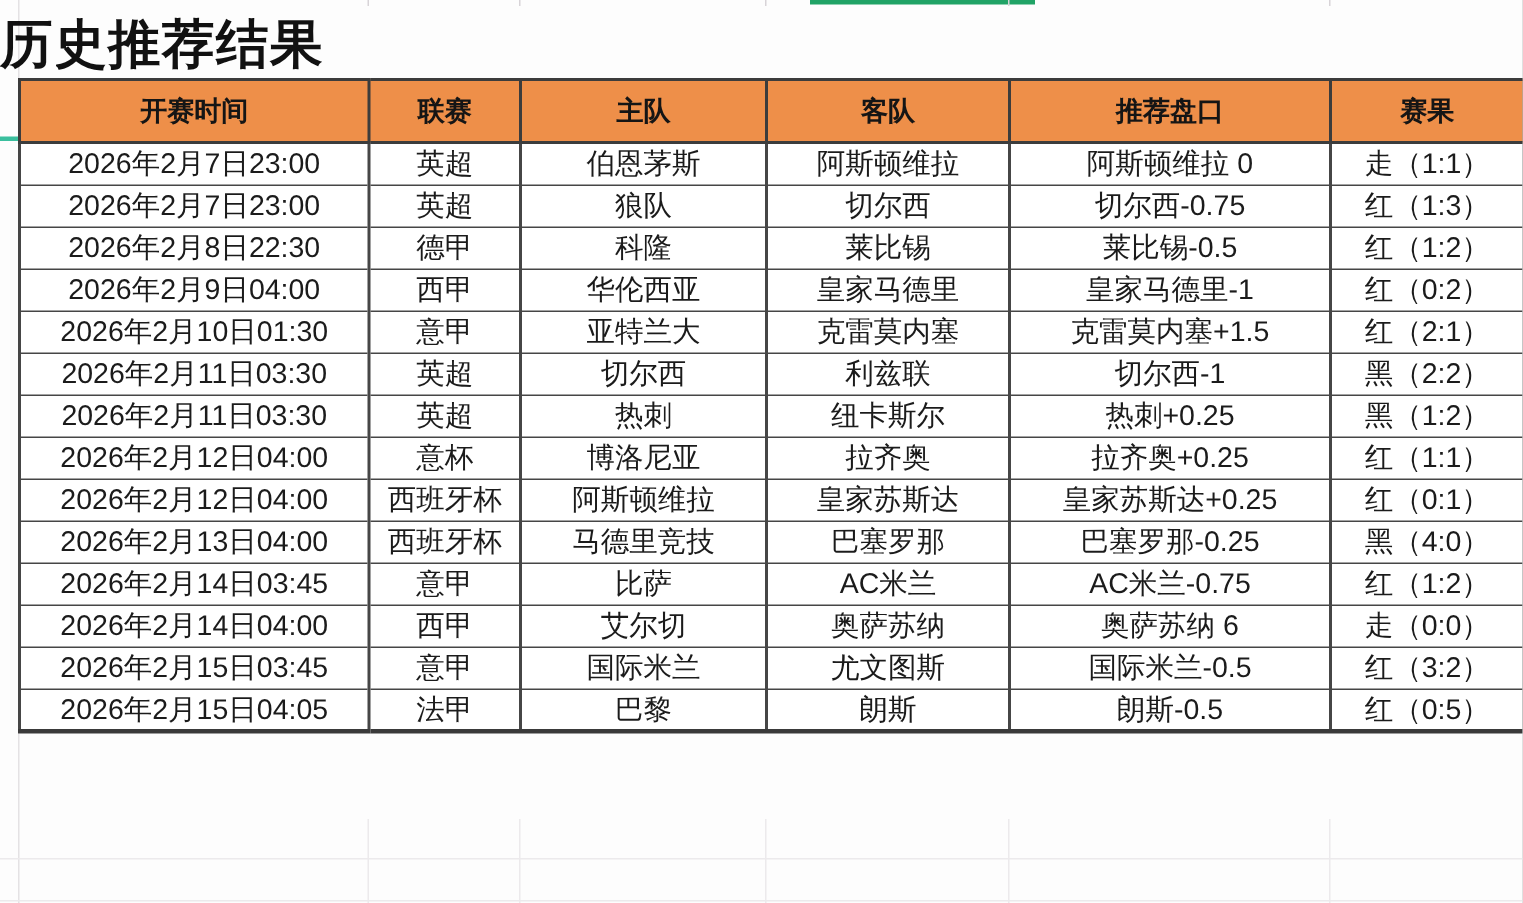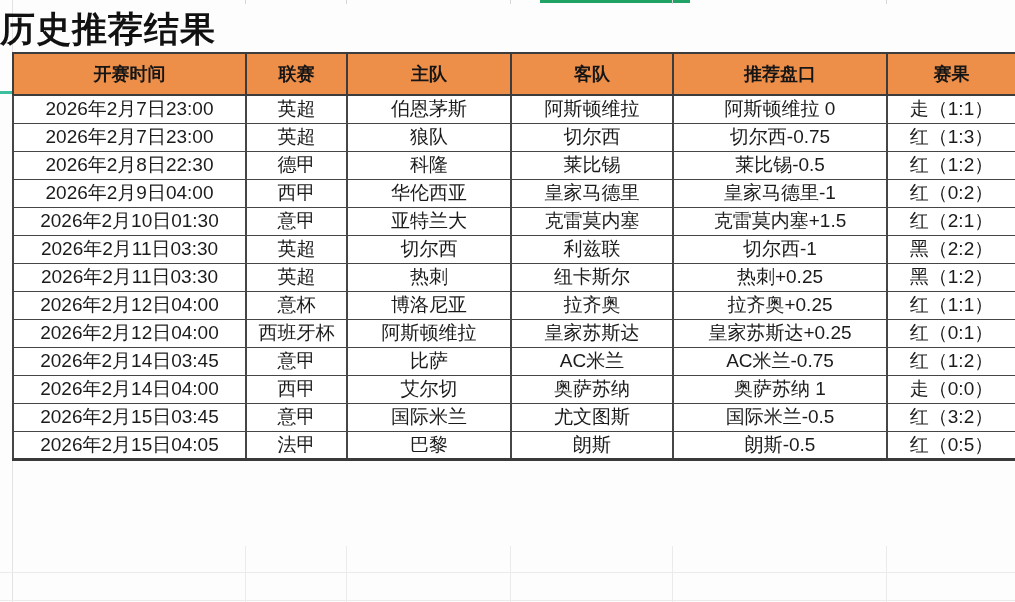--- a/index.html
+++ b/index.html
@@ -217,33 +217,41 @@
     </tr>
         <tr>
       <td class="c-time">2026年2月12日04:00</td>
       <td class="c-league">西班牙杯</td>
       <td class="c-home">阿斯顿维拉</td>
       <td class="c-away">皇家苏斯达</td>
       <td class="c-handicap">皇家苏斯达+0.25</td>
       <td class="c-result res-red">红（0:1）</td>
     </tr>
         <tr>
+      <td class="c-time">2026年2月13日04:00</td>
+      <td class="c-league">西班牙杯</td>
+      <td class="c-home">马德里竞技</td>
+      <td class="c-away">巴塞罗那</td>
+      <td class="c-handicap">巴塞罗那-0.25</td>
+      <td class="c-result res-black">黑（4:0）</td>
+    </tr>
+        <tr>
       <td class="c-time">2026年2月14日03:45</td>
       <td class="c-league">意甲</td>
       <td class="c-home">比萨</td>
       <td class="c-away">AC米兰</td>
       <td class="c-handicap">AC米兰-0.75</td>
       <td class="c-result res-red">红（1:2）</td>
     </tr>
         <tr>
       <td class="c-time">2026年2月14日04:00</td>
       <td class="c-league">西甲</td>
       <td class="c-home">艾尔切</td>
       <td class="c-away">奥萨苏纳</td>
-      <td class="c-handicap">奥萨苏纳 1</td>
+      <td class="c-handicap">奥萨苏纳 6</td>
       <td class="c-result res-gold">走（0:0）</td>
     </tr>
         <tr>
       <td class="c-time">2026年2月15日03:45</td>
       <td class="c-league">意甲</td>
       <td class="c-home">国际米兰</td>
       <td class="c-away">尤文图斯</td>
       <td class="c-handicap">国际米兰-0.5</td>
       <td class="c-result res-red">红（3:2）</td>
     </tr>

